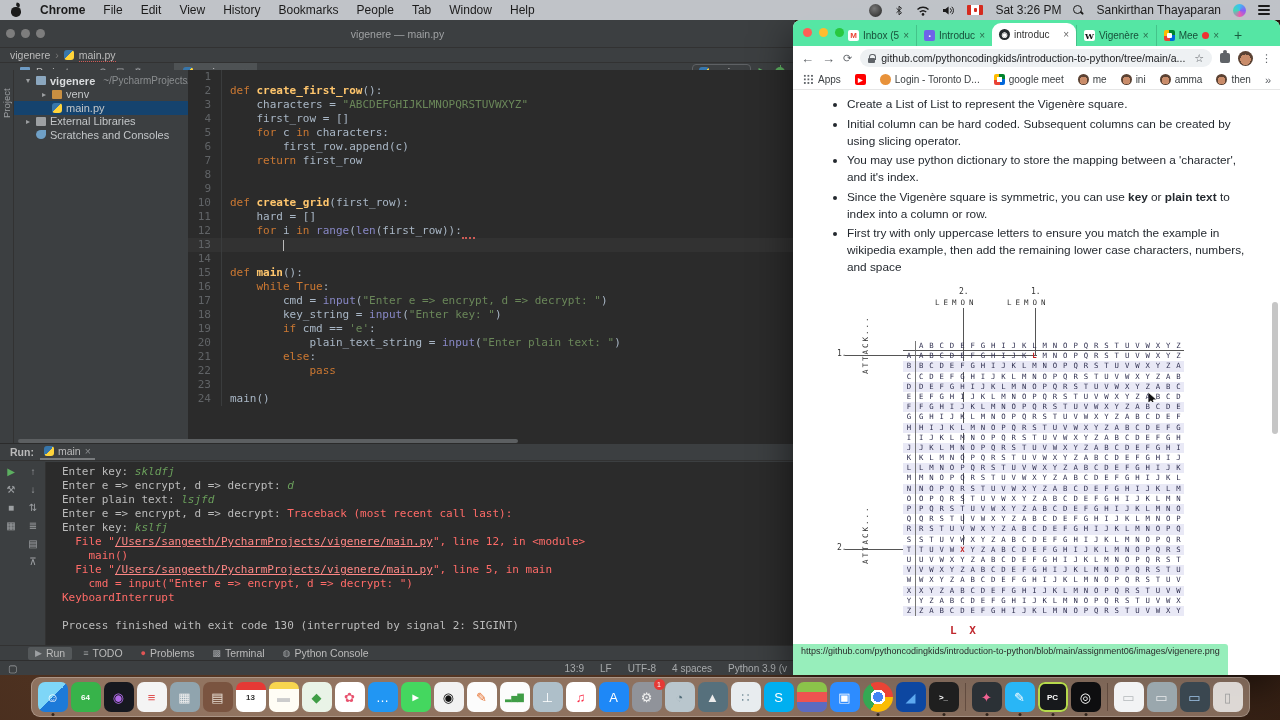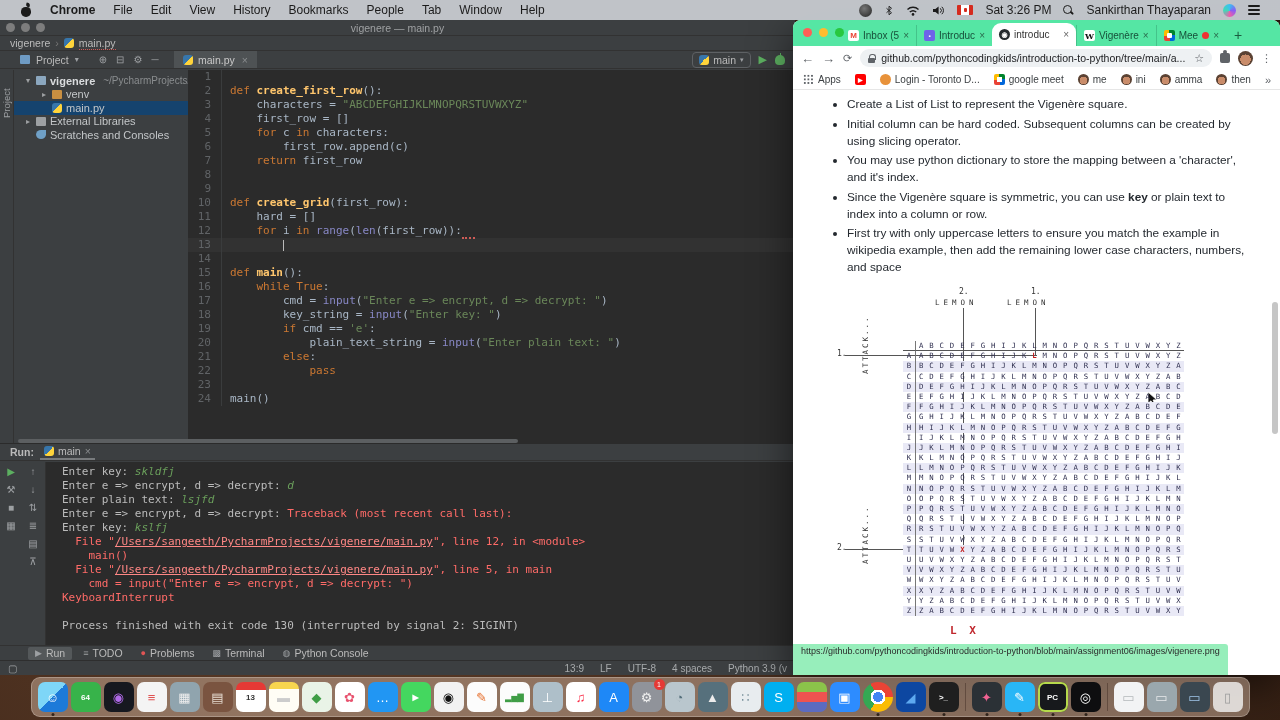--- a/index.html
+++ b/index.html
@@ -4,21 +4,21 @@
 <style>
   * { margin:0; padding:0; box-sizing:border-box; }
   html,body { width:1280px; height:720px; overflow:hidden; }
   body {
     font-family:"Liberation Sans", sans-serif;
     background: radial-gradient(ellipse at 25% 85%, #5a3a26 0%, #40281a 45%, #2a180e 100%);
     position:relative; color:#222;
   }
   
   .menubar{position:absolute;top:0;left:0;right:0;height:20px;background:rgba(198,202,208,.96);
-    display:flex;align-items:center;font-size:12px;color:#1b1b1b;padding:0 20px;z-index:50;}
+    display:flex;align-items:center;font-size:12px;color:#1b1b1b;padding:0 10px;z-index:50;}
   .mb-left{display:flex;align-items:center;gap:18px;}
   .mb-item{cursor:default;}
   .mb-item.bold{font-weight:bold;}
   .apple{width:12px;height:13px;position:relative;display:inline-block;}
   .apple::before{content:"";position:absolute;left:1px;top:3px;width:10px;height:10px;background:#1b1b1b;border-radius:45% 45% 48% 48%;}
   .apple::after{content:"";position:absolute;left:6px;top:-1px;width:4px;height:4px;background:#1b1b1b;border-radius:0 70% 0 70%;transform:rotate(20deg);}
   .mb-right{margin-left:auto;display:flex;align-items:center;gap:12px;}
   .mb-right svg{display:block;}
   .flag-ca{width:16px;height:10px;background:linear-gradient(90deg,#d52b1e 0 25%,#fff 25% 75%,#d52b1e 75%);position:relative;border-radius:1px;}
   .flag-ca::after{content:"";position:absolute;left:6.5px;top:3px;width:3px;height:4px;background:#d52b1e;border-radius:1px;}
@@ -26,21 +26,21 @@
   .siri-orb{width:13px;height:13px;border-radius:50%;background:conic-gradient(#3ac0f0,#8a5cf5,#ef5da8,#44d7b6,#3ac0f0);}
   .mag{width:11px;height:11px;position:relative;}
   .mag::before{content:"";position:absolute;left:0;top:0;width:7px;height:7px;border:1.5px solid #1b1b1b;border-radius:50%;}
   .mag::after{content:"";position:absolute;left:7px;top:7px;width:4px;height:1.6px;background:#1b1b1b;transform:rotate(45deg);border-radius:1px;}
   .cc-list{width:12px;height:10px;display:flex;flex-direction:column;justify-content:space-between;}
   .cc-list i{height:1.6px;background:#1b1b1b;border-radius:1px;}
   .mb-time,.mb-user{font-size:12px;}
 
   
   .win-pc{position:absolute;left:0;top:20px;width:795px;height:655px;background:#3c3f41;z-index:10;overflow:hidden;}
-  .pc-title{height:16px;position:relative;display:flex;align-items:center;border-bottom:1px solid #323232;}
+  .pc-title{height:28px;position:relative;display:flex;align-items:center;border-bottom:1px solid #323232;}
   .tl{width:9px;height:9px;border-radius:50%;margin-left:6px;}
   .tl.grey{background:#7d7d7d;}
   .pc-title-text{position:absolute;left:0;right:0;text-align:center;font-size:10.5px;color:#9fa1a3;}
   .pc-crumb{height:15px;display:flex;align-items:center;gap:5px;padding-left:10px;font-size:10.5px;color:#bbb;border-bottom:1px solid #323232;}
   .crumb-sep{color:#777;}
   .pyico{width:10px;height:10px;border-radius:3px;background:linear-gradient(135deg,#3776ab 0 50%,#ffd43b 50%);display:inline-block;flex:none;}
   .crumb-file{border-bottom:1px dotted #cf5b56;}
   .pc-toolbar{height:18px;display:flex;align-items:stretch;border-bottom:1px solid #323232;font-size:10.5px;color:#bbb;}
   .proj-head{width:174px;display:flex;align-items:center;gap:6px;padding-left:20px;flex:none;}
   .proj-ico{width:10px;height:9px;background:#6e9bc4;border-radius:1px;display:inline-block;}
@@ -496,21 +496,21 @@
           <span>then</span>
         </span>
       </span>
     <span class="bm-more">»</span>
   </div>
   <div class="cr-content">
     <ul class="bullets">
         <li><span>Create a List of List to represent the Vigenère square.</span></li>
         <li><span>Initial column can be hard coded. Subsequent columns can be created by using slicing operator.</span></li>
         <li><span>You may use python dictionary to store the mapping between a 'character', and it's index.</span></li>
-        <li><span>Since the Vigenère square is symmetric, you can use </span><span style="font-weight: bold;">key</span><span> or </span><span style="font-weight: normal; text-align: center;">plain text</span><span> to index into a column or row.</span></li>
+        <li><span>Since the Vigenère square is symmetric, you can use </span><span style="font-weight: bold;">key</span><span> or </span><span style="font-weight: bold; text-align: center;">plain text</span><span> to index into a column or row.</span></li>
         <li><span>First try with only uppercase letters to ensure you match the example in wikipedia example, then add the remaining lower case characters, numbers, and space</span></li>
       </ul>
     <div class="vg-fig">
       <span class="vg-lbl" style="left:124px;top:1px;">2.</span>
       <span class="vg-lemon" style="left:100px;top:12px;">LEMON</span>
       <span class="vg-lbl" style="left:196px;top:1px;">1.</span>
       <span class="vg-lemon" style="left:172px;top:12px;">LEMON</span>
       <span class="vg-att" style="left:26px;top:88px;">ATTACK...</span>
       <span class="vg-att" style="left:26px;top:278px;">ATTACK...</span>
       <span class="vg-lbl" style="left:2px;top:63px;">1.</span>

